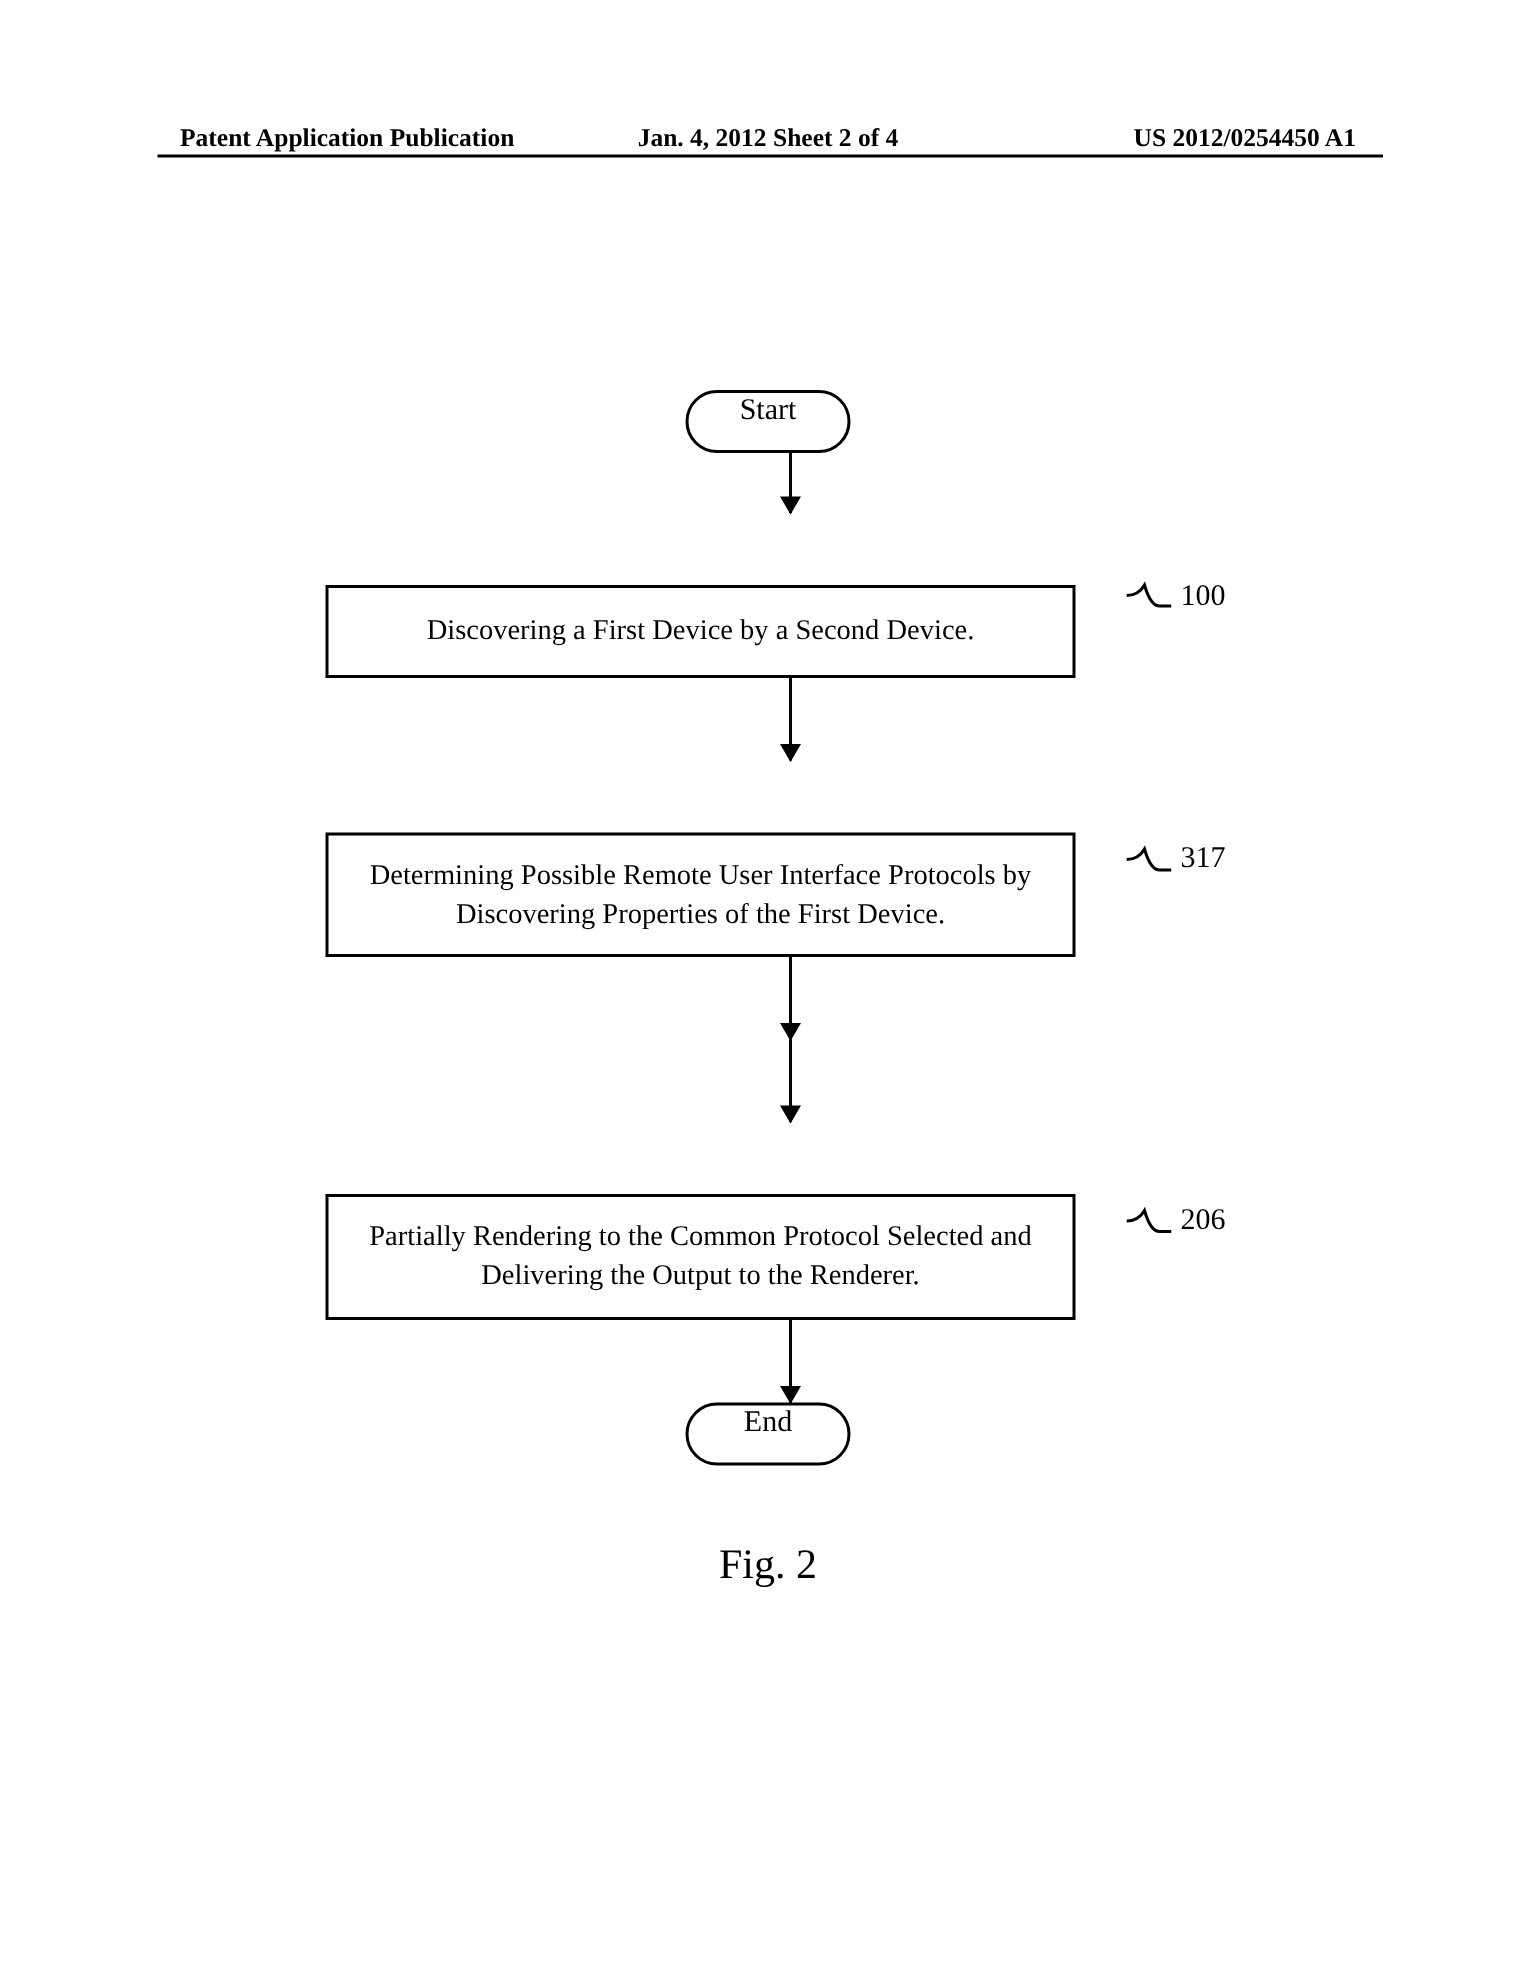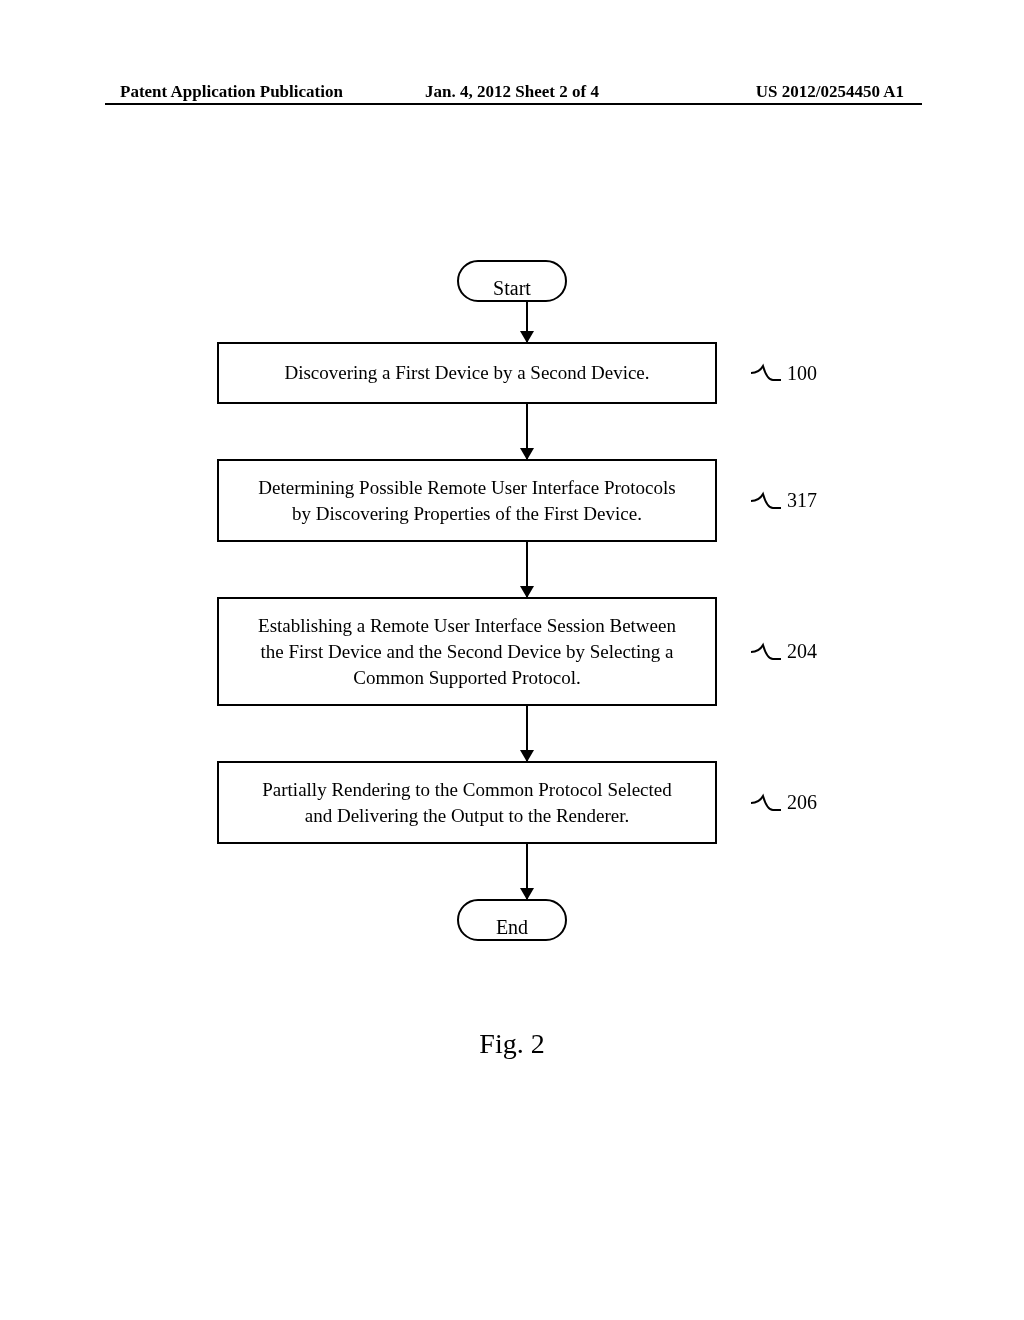--- a/index.html
+++ b/index.html
@@ -56,42 +56,43 @@
       flex-direction: column;
       align-items: center;
     }
     
     .terminator {
       width: 110px;
       height: 42px;
       border: 2px solid black;
       border-radius: 21px;
       display: flex;
-      align-items: flex-end;
+      align-items: flex-start;
       justify-content: center;
       font-size: 20px;
       background: white;
     }
     
     .step-container {
       display: flex;
       align-items: center;
       width: 100%;
       position: relative;
     }
     
     .step-box {
       width: 500px;
       border: 2px solid black;
-      padding: 14px 36px;
+      padding: 14px 24px;
       text-align: center;
       font-size: 19px;
       line-height: 1.35;
       background: white;
       margin-left: 30px;
+      margin-top: 48px;
     }
     
     .step-box-1 {
       height: 62px;
       display: flex;
       align-items: center;
       justify-content: center;
     }
     
     .step-label {
@@ -199,31 +200,20 @@
     </div>
   </div>
 
   <div class="arrow-container">
     <div class="arrow">
       <div class="arrow-line" style="height:55px;"></div>
       <div class="arrow-head"></div>
     </div>
   </div>
 
-  <div class="step-container">
-    <div class="step-box">
-      <span>Establishing a Remote User Interface Session Between the First Device and the Second Device by Selecting a Common Supported Protocol.</span>
-    </div>
-    <div class="step-label">
-      <svg class="curve-connector" width="30" height="22" viewBox="0 0 30 22">
-        <path d="M 0 11 Q 8 11 12 4 Q 16 18 22 18 L 30 18" stroke="black" stroke-width="2" fill="none"></path>
-      </svg>
-      <span>204</span>
-    </div>
-  </div>
 
   <div class="arrow-container">
     <div class="arrow">
       <div class="arrow-line" style="height:55px;"></div>
       <div class="arrow-head"></div>
     </div>
   </div>
 
   <div class="step-container">
     <div class="step-box">

